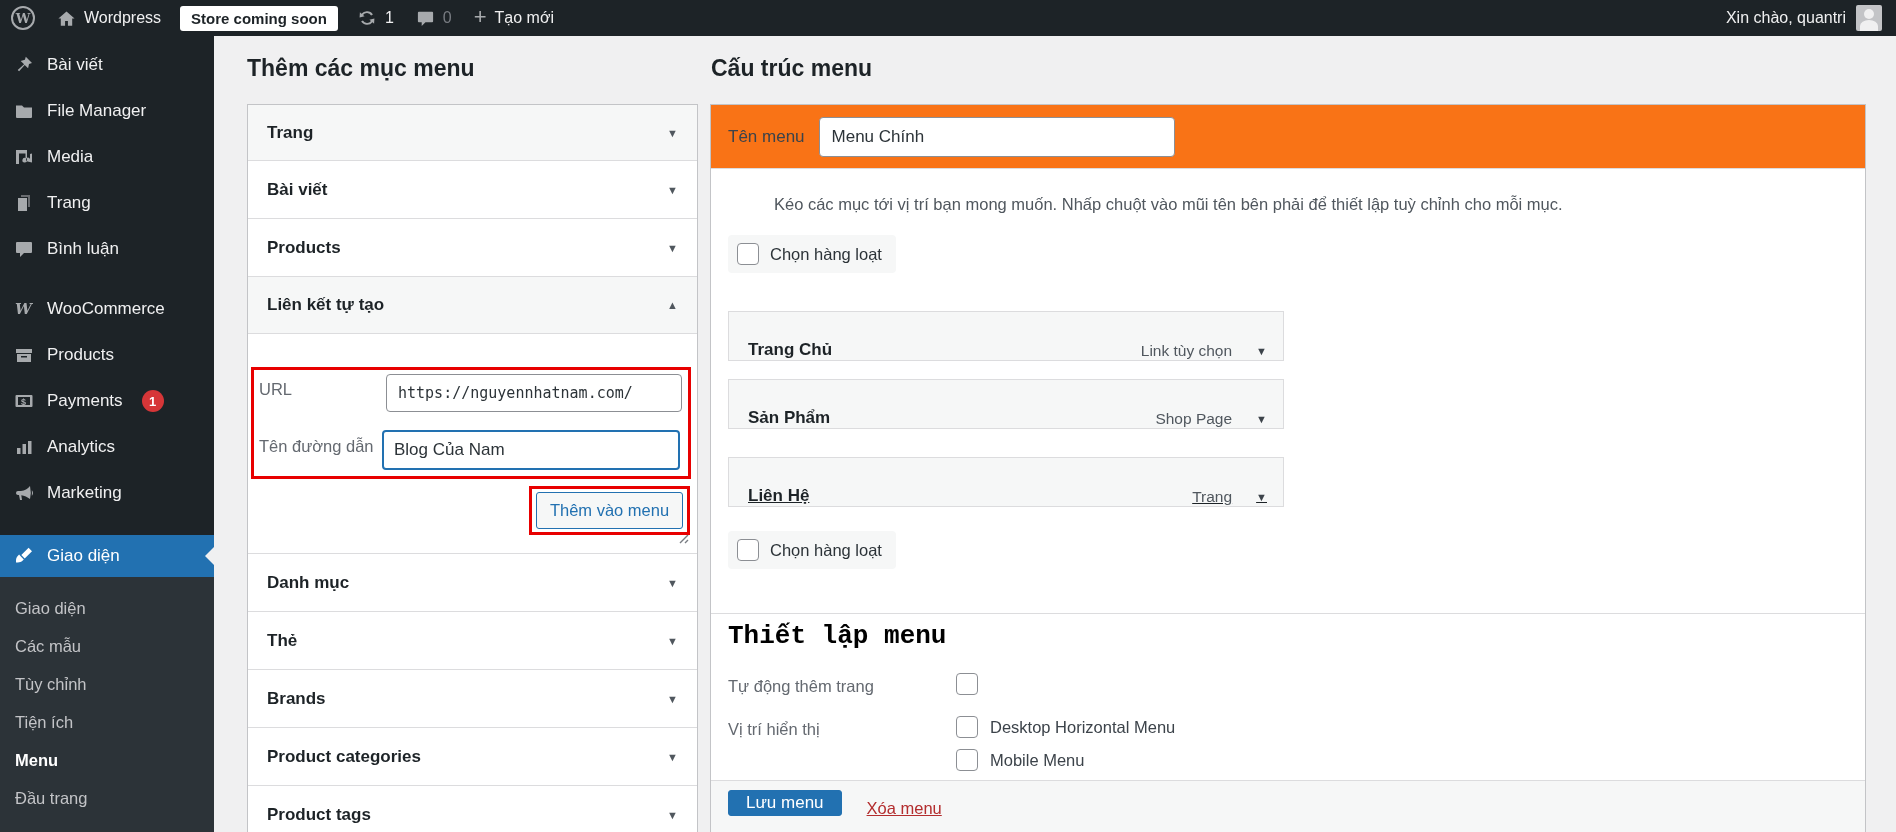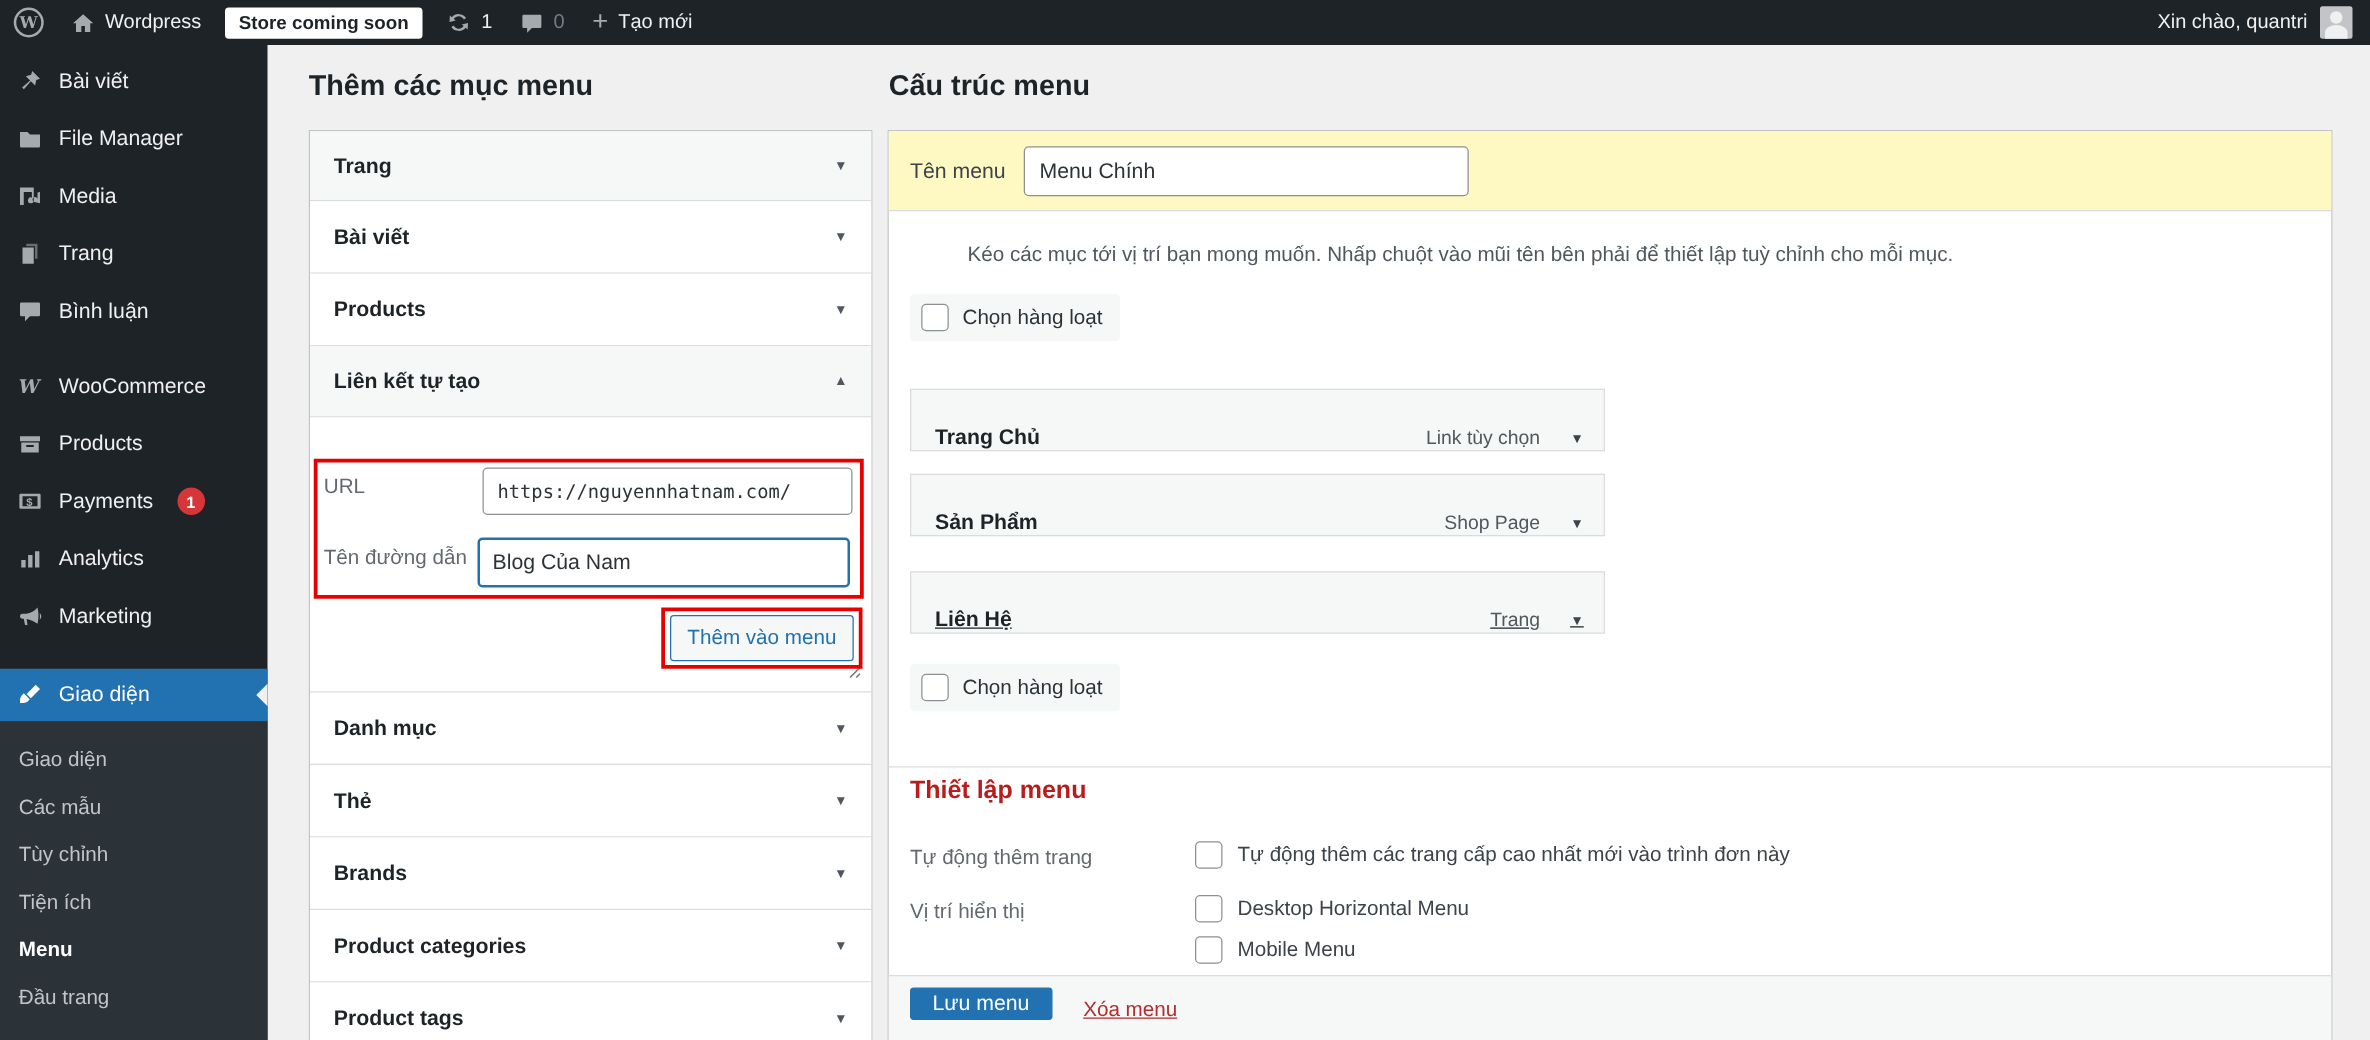--- a/index.html
+++ b/index.html
@@ -64,41 +64,41 @@
                border:2px solid #2271b1; border-radius:4px; padding:0 10px;
                font-family:"Liberation Sans", sans-serif; font-size:17px; color:#2c3338; background:#fff; }
   .add-btn { position:absolute; left:288px; top:158px; width:147px; height:37px;
              background:#f6f7f7; border:1px solid #2271b1; border-radius:3px;
              color:#2271b1; font-size:16.5px; font-family:"Liberation Sans", sans-serif; cursor:pointer; }
   .resize-h { position:absolute; right:8px; bottom:5px; }
 
   
   .panel-right { position:absolute; left:710px; top:104px; width:1156px; height:780px;
                  background:#fff; border:1px solid #c3c4c7; }
-  .pr-header { height:64px; background:#fef9c3; border-bottom:1px solid #dcdcde;
+  .pr-header { height:64px; background:#f97316; border-bottom:1px solid #dcdcde;
                display:flex; align-items:center; gap:14px; padding-left:17px;
                font-size:17px; color:#3c434a; }
   .menuname-input { width:356px; height:40px; border:1px solid #8c8f94; border-radius:4px;
                padding:0 12px; font-size:17px; color:#2c3338; background:#fff;
                font-family:"Liberation Sans", sans-serif; }
   .pr-body { position:relative; height:716px; }
   .pr-desc { position:absolute; left:17px; top:26px; font-size:16.5px; color:#50575e;margin-left:46px; }
   .bulk { position:absolute; left:17px; height:38px; background:#f6f7f7; border-radius:4px;
           display:flex; align-items:center; gap:11px; padding:0 14px 0 9px;
           font-size:16.5px; color:#2c3338; cursor:pointer; }
   .cbx { width:22px; height:22px; background:#fff; border:1px solid #8c8f94; border-radius:4px; flex:none; }
   .mi-bar { position:absolute; left:17px; width:556px; height:50px; background:#f6f7f7;
             border:1px solid #dcdcde; display:flex; align-items:flex-end; justify-content:space-between;
             padding:0 16px 0 19px; cursor:move; }
   .mi-title { font-size:17px; font-weight:bold; color:#1d2327; }
   .mi-right { display:flex; align-items:center; gap:24px; }
   .mi-type { font-size:15.5px; color:#50575e; }
   .mi-chev { font-size:11px; color:#3c434a; }
   .pr-divider { position:absolute; left:0; right:0; top:444px; border-top:1px solid #dcdcde; }
-  .settings-title { position:absolute; left:17px; top:452px; font-size:20px; font-weight:600; color:#b91c1c; }
+  .settings-title { position:absolute; left:17px; top:452px; font-size:26px; font-weight:600; color:#000000;font-family:Liberation Mono, monospace; }
   .set-label { position:absolute; left:17px; font-size:16.5px; color:#646970; }
   .set-opt { position:absolute; left:245px; display:flex; align-items:center; gap:12px;
              font-size:16.5px; color:#3c434a; }
   .pr-footer { position:absolute; left:0; right:0; top:611px; height:170px;
                background:#f6f7f7; border-top:1px solid #dcdcde;
                display:flex; align-items:flex-start; padding:9px 0 0 17px; gap:25px; }
   .save-btn { height:26px; padding:0 17px; background:#2271b1; border:1px solid #2271b1;
               border-radius:3px; color:#fff; font-size:17px; font-family:"Liberation Sans", sans-serif; cursor:pointer; }
   .del-link { font-size:16.5px; color:#b32d2e; text-decoration:underline; margin-top:9px; cursor:pointer; }
 </style>
@@ -337,21 +337,20 @@
       <span class="cbx"></span>
       <span>Chọn hàng loạt</span>
     </div>
 
     <div class="pr-divider"></div>
     <div class="settings-title">Thiết lập menu</div>
 
     <span class="set-label" style="top:508px;">Tự động thêm trang</span>
     <span class="set-opt" style="top:504px;">
       <span class="cbx"></span>
-      <span>Tự động thêm các trang cấp cao nhất mới vào trình đơn này</span>
     </span>
 
     <span class="set-label" style="top:551px;text-align:center;">Vị trí hiển thị</span>
     <span class="set-opt" style="top:547px;">
       <span class="cbx"></span>
       <span>Desktop Horizontal Menu</span>
     </span>
     <span class="set-opt" style="top:580px;">
       <span class="cbx"></span>
       <span>Mobile Menu</span>

